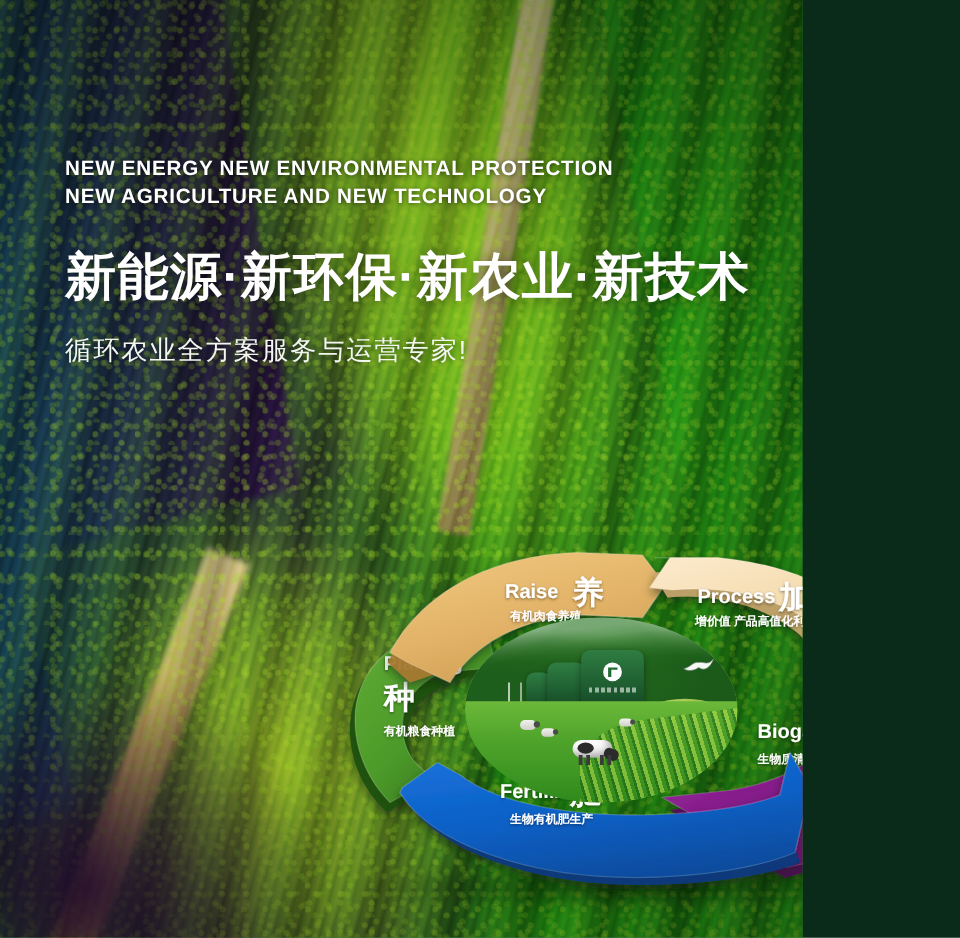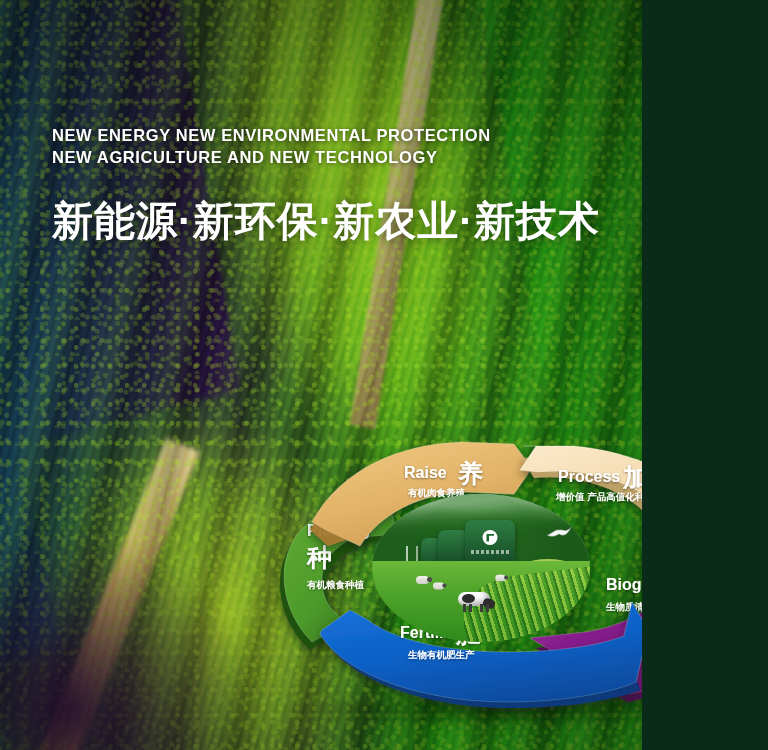--- a/index.html
+++ b/index.html
@@ -268,20 +268,21 @@
     <div class="bg-speckle"></div>
     <div class="bg-dark-l"></div>
     <div class="bg-topshade"></div>
     <div class="bg-vignette"></div>
   </div>
 
   <div class="copy">
     <div class="eyebrow">NEW ENERGY NEW ENVIRONMENTAL PROTECTION
 NEW AGRICULTURE AND NEW TECHNOLOGY</div>
     <div class="headline">新能源·新环保·新农业·新技术</div>
+    <div class="subline">循环农业全方案服务与运营专家!</div>
   </div>
 
   <div class="ring-shadow"></div>
 
   <div class="cycle">
     <svg viewBox="0 0 480 290" xmlns="http://www.w3.org/2000/svg">
       <defs>
         <linearGradient id="gRaise" x1="0" y1="0" x2="0" y2="1">
           <stop offset="0%" stop-color="#eec57c"></stop>
             <stop offset="100%" stop-color="#d9a css"></stop>

